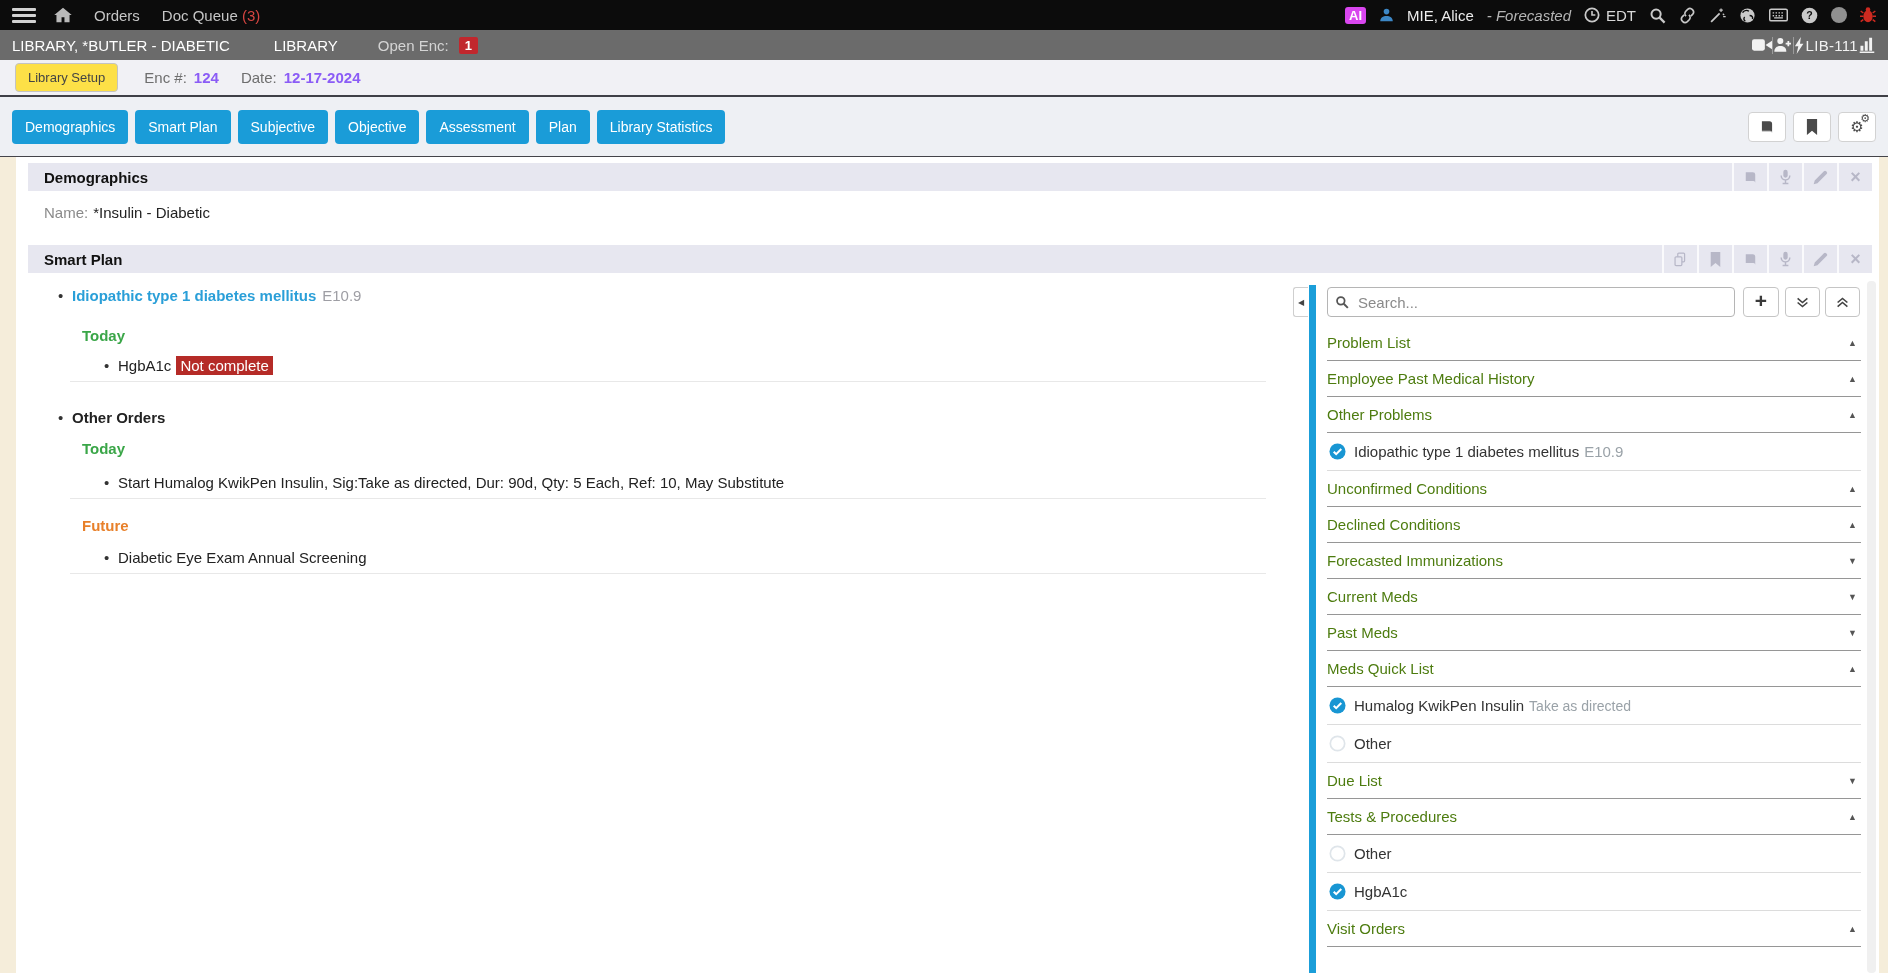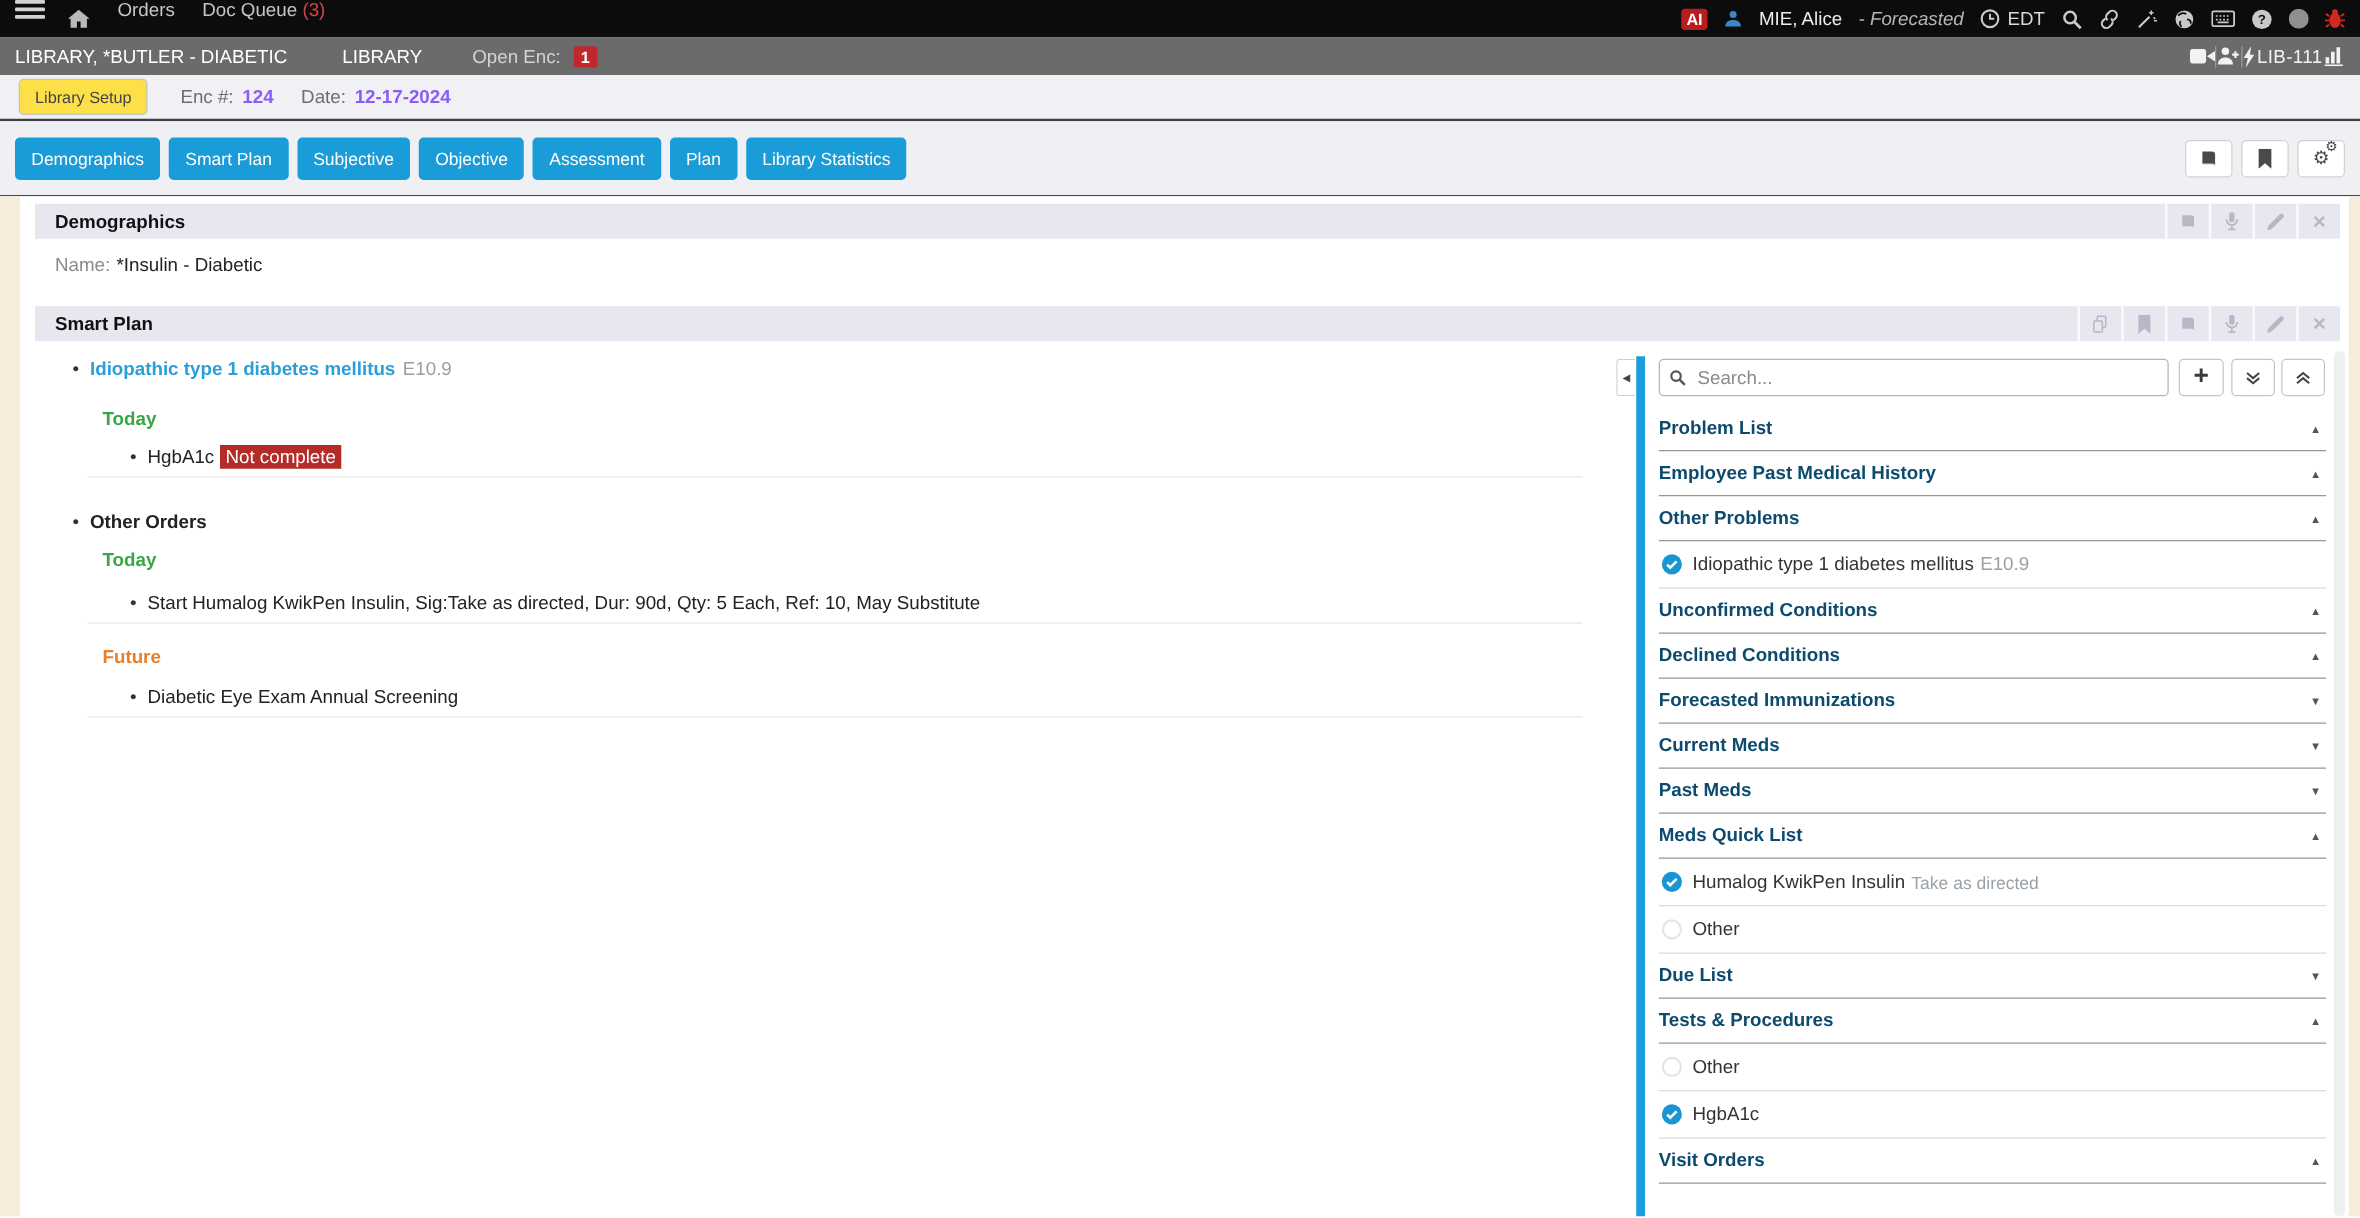--- a/index.html
+++ b/index.html
@@ -1,26 +1,26 @@
 <!DOCTYPE html>
 <html><head>
 <meta charset="utf-8">
 <style>
   *{box-sizing:border-box;margin:0;padding:0}
   html,body{width:1888px;height:974px;overflow:hidden}
   body{font-family:"Liberation Sans",sans-serif;background:#fff;position:relative}
   svg{display:block}
   
-  .topbar{height:30px;background:#0c0c0c;display:flex;padding:0 12px;color:#c6c6c6}
+  .topbar{height:30px;background:#0c0c0c;display:flex;align-items:center;padding:0 12px;color:#c6c6c6}
   .hamburger{width:24px;display:flex;flex-direction:column;gap:3px;cursor:pointer;margin-right:18px}
   .hamburger i{display:block;height:3px;background:#d2d2d2;border-radius:1px}
   .top-link{font-size:15px;color:#c6c6c6;margin-left:22px;cursor:pointer;white-space:nowrap}
   .top-link .red{color:#d64541}
   .tb-right{margin-left:auto;display:flex;align-items:center;gap:13px}
-  .ai-badge{background:#b91c1c;color:#fff;font-weight:bold;font-size:13px;border-radius:3px;padding:2px 4px;line-height:1}
+  .ai-badge{background:#d946ef;color:#fff;font-weight:bold;font-size:13px;border-radius:3px;padding:2px 4px;line-height:1}
   .tb-user{color:#ececec;font-size:15px}
   .tb-role{color:#b5b5b5;font-size:15px;font-style:italic}
   .tb-tz{color:#d8d8d8;font-size:15px;margin-left:-7px}
   .tb-ic{color:#c9c9c9;cursor:pointer;display:flex;align-items:center}
   .tb-ic.dim{color:#909090}.tb-ic.bug{color:#ce2a20}
   
   .graybar{height:30px;background:#6b6b6b;display:flex;align-items:center;padding:0 12px;color:#fff}
   .pt-name{font-size:15px;white-space:nowrap}
   .pt-chart{font-size:15px;margin-left:44px}
   .pt-open{font-size:15px;color:#d4d4d4;margin-left:40px}
@@ -70,21 +70,21 @@
   .collapse-tab{position:absolute;left:0;top:6px;width:15px;height:30px;background:#fff;border:1px solid #cfcfcf;border-right:none;border-radius:3px 0 0 3px;display:flex;align-items:center;justify-content:center;font-size:8px;color:#444;cursor:pointer}
   .blue-strip{position:absolute;left:16px;top:4px;width:7px;height:688px;background:#1b9ed9}
   .sb-search{position:absolute;left:34px;top:6px;width:408px;height:30px;border:1px solid #b5b5b5;border-radius:4px;background:#fff;font-size:15px;color:#333;padding:0 8px 0 30px;font-family:"Liberation Sans",sans-serif}
   .sb-search::placeholder{color:#8a8a8a}
   .sb-mag{position:absolute;left:42px;top:14px;color:#555;pointer-events:none}
   .sb-btn{position:absolute;top:6px;height:30px;background:#fff;border:1px solid #c5c5c5;border-radius:4px;display:flex;align-items:center;justify-content:center;color:#3a3a3a;cursor:pointer}
   .sb-plus{left:450px;width:36px;font-size:21px;font-weight:bold;padding-bottom:2px}
   .sb-dn{left:492px;width:35px}.sb-up{left:532px;width:35px}
   .sb-rows{position:absolute;left:34px;top:44px;width:534px;height:648px;overflow:hidden}
   .sb-h{height:36px;display:flex;align-items:center;border-bottom:1px solid #969696;cursor:pointer}
-  .sb-h .hl{font-size:15px;font-weight:bold;color:#0c4a6e}
+  .sb-h .hl{font-size:15px;font-weight:normal;color:#4d7c0f}
   .sb-h .tri{margin-left:auto;font-size:9px;color:#555;padding-right:4px}
   .sb-i{height:38px;display:flex;align-items:center;border-bottom:1px solid #dcdcdc;cursor:pointer;padding-left:2px}
   .sb-i .lbl{font-size:15px;color:#333;margin-left:8px}
   .sb-i .icode{font-size:15px;color:#9aa2a8;margin-left:5px}
   .sb-i .note{font-size:15px;color:#333;margin-left:5px}
   .sb-i .sub{font-size:14px;color:#9aa2a8;margin-left:5px}
   .scroll-track{position:absolute;left:574px;top:0;width:9px;height:692px;background:#f0f0f0;border-radius:4px}
 </style>
 </head>
 <body>

